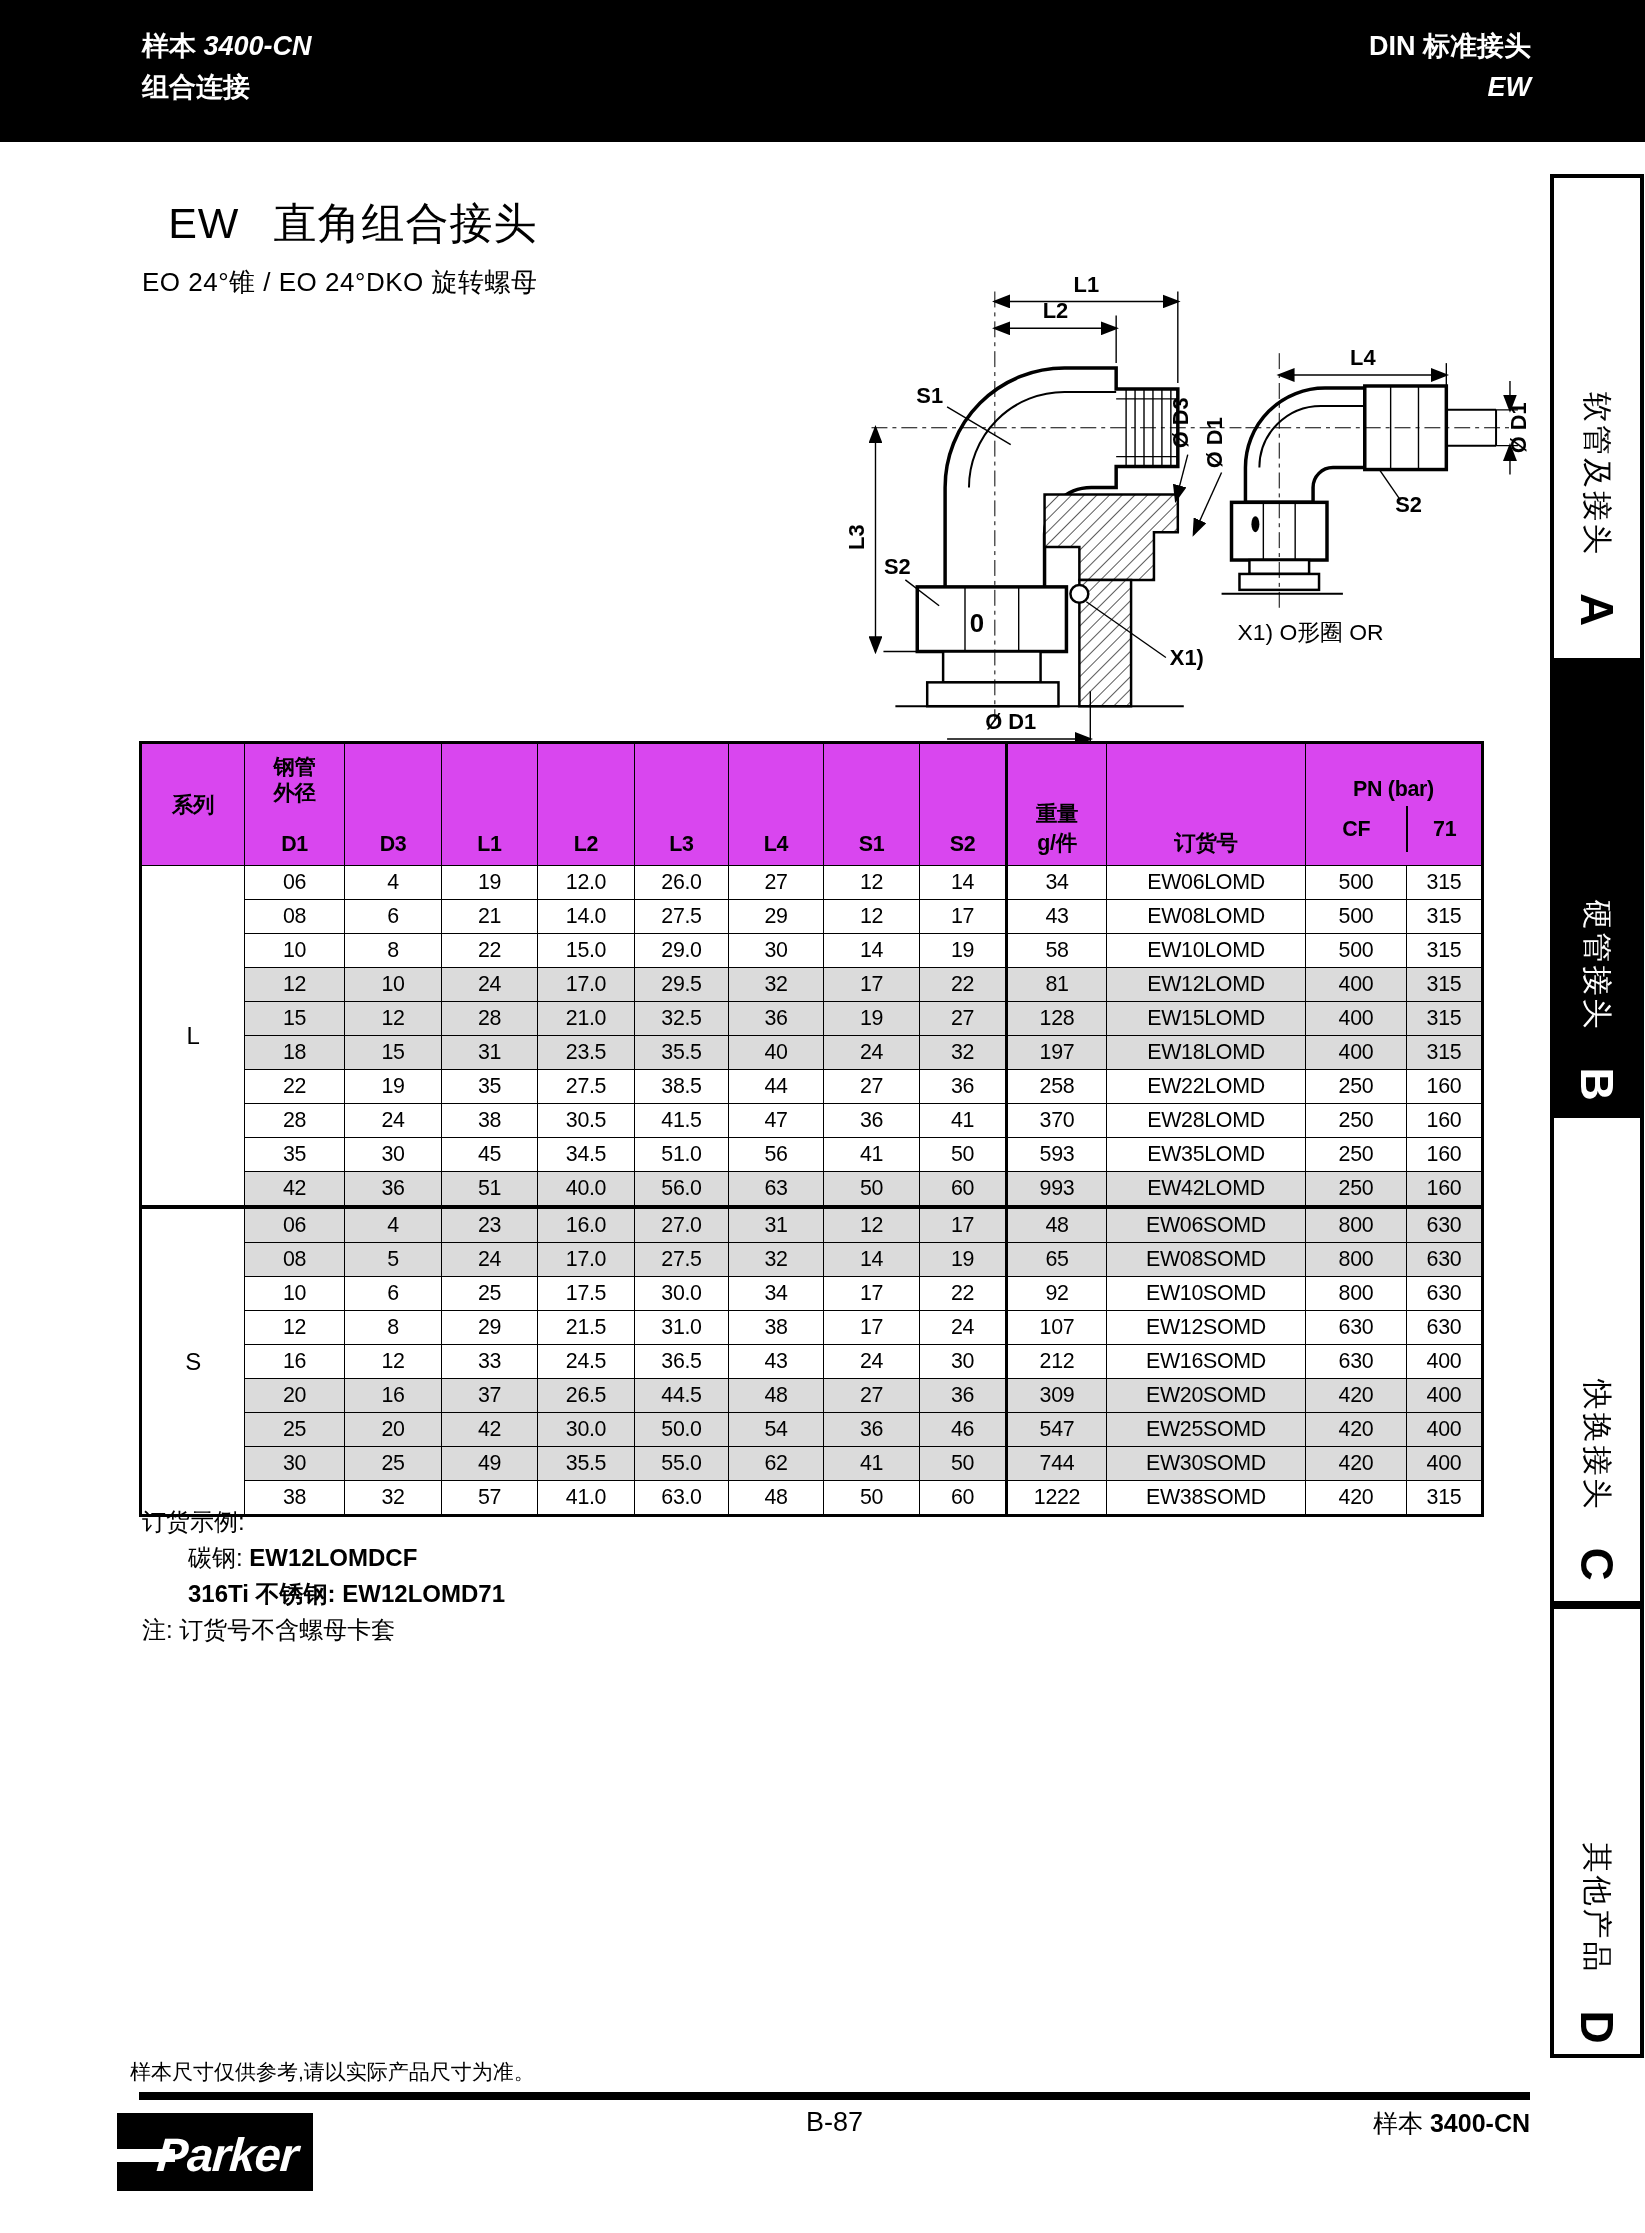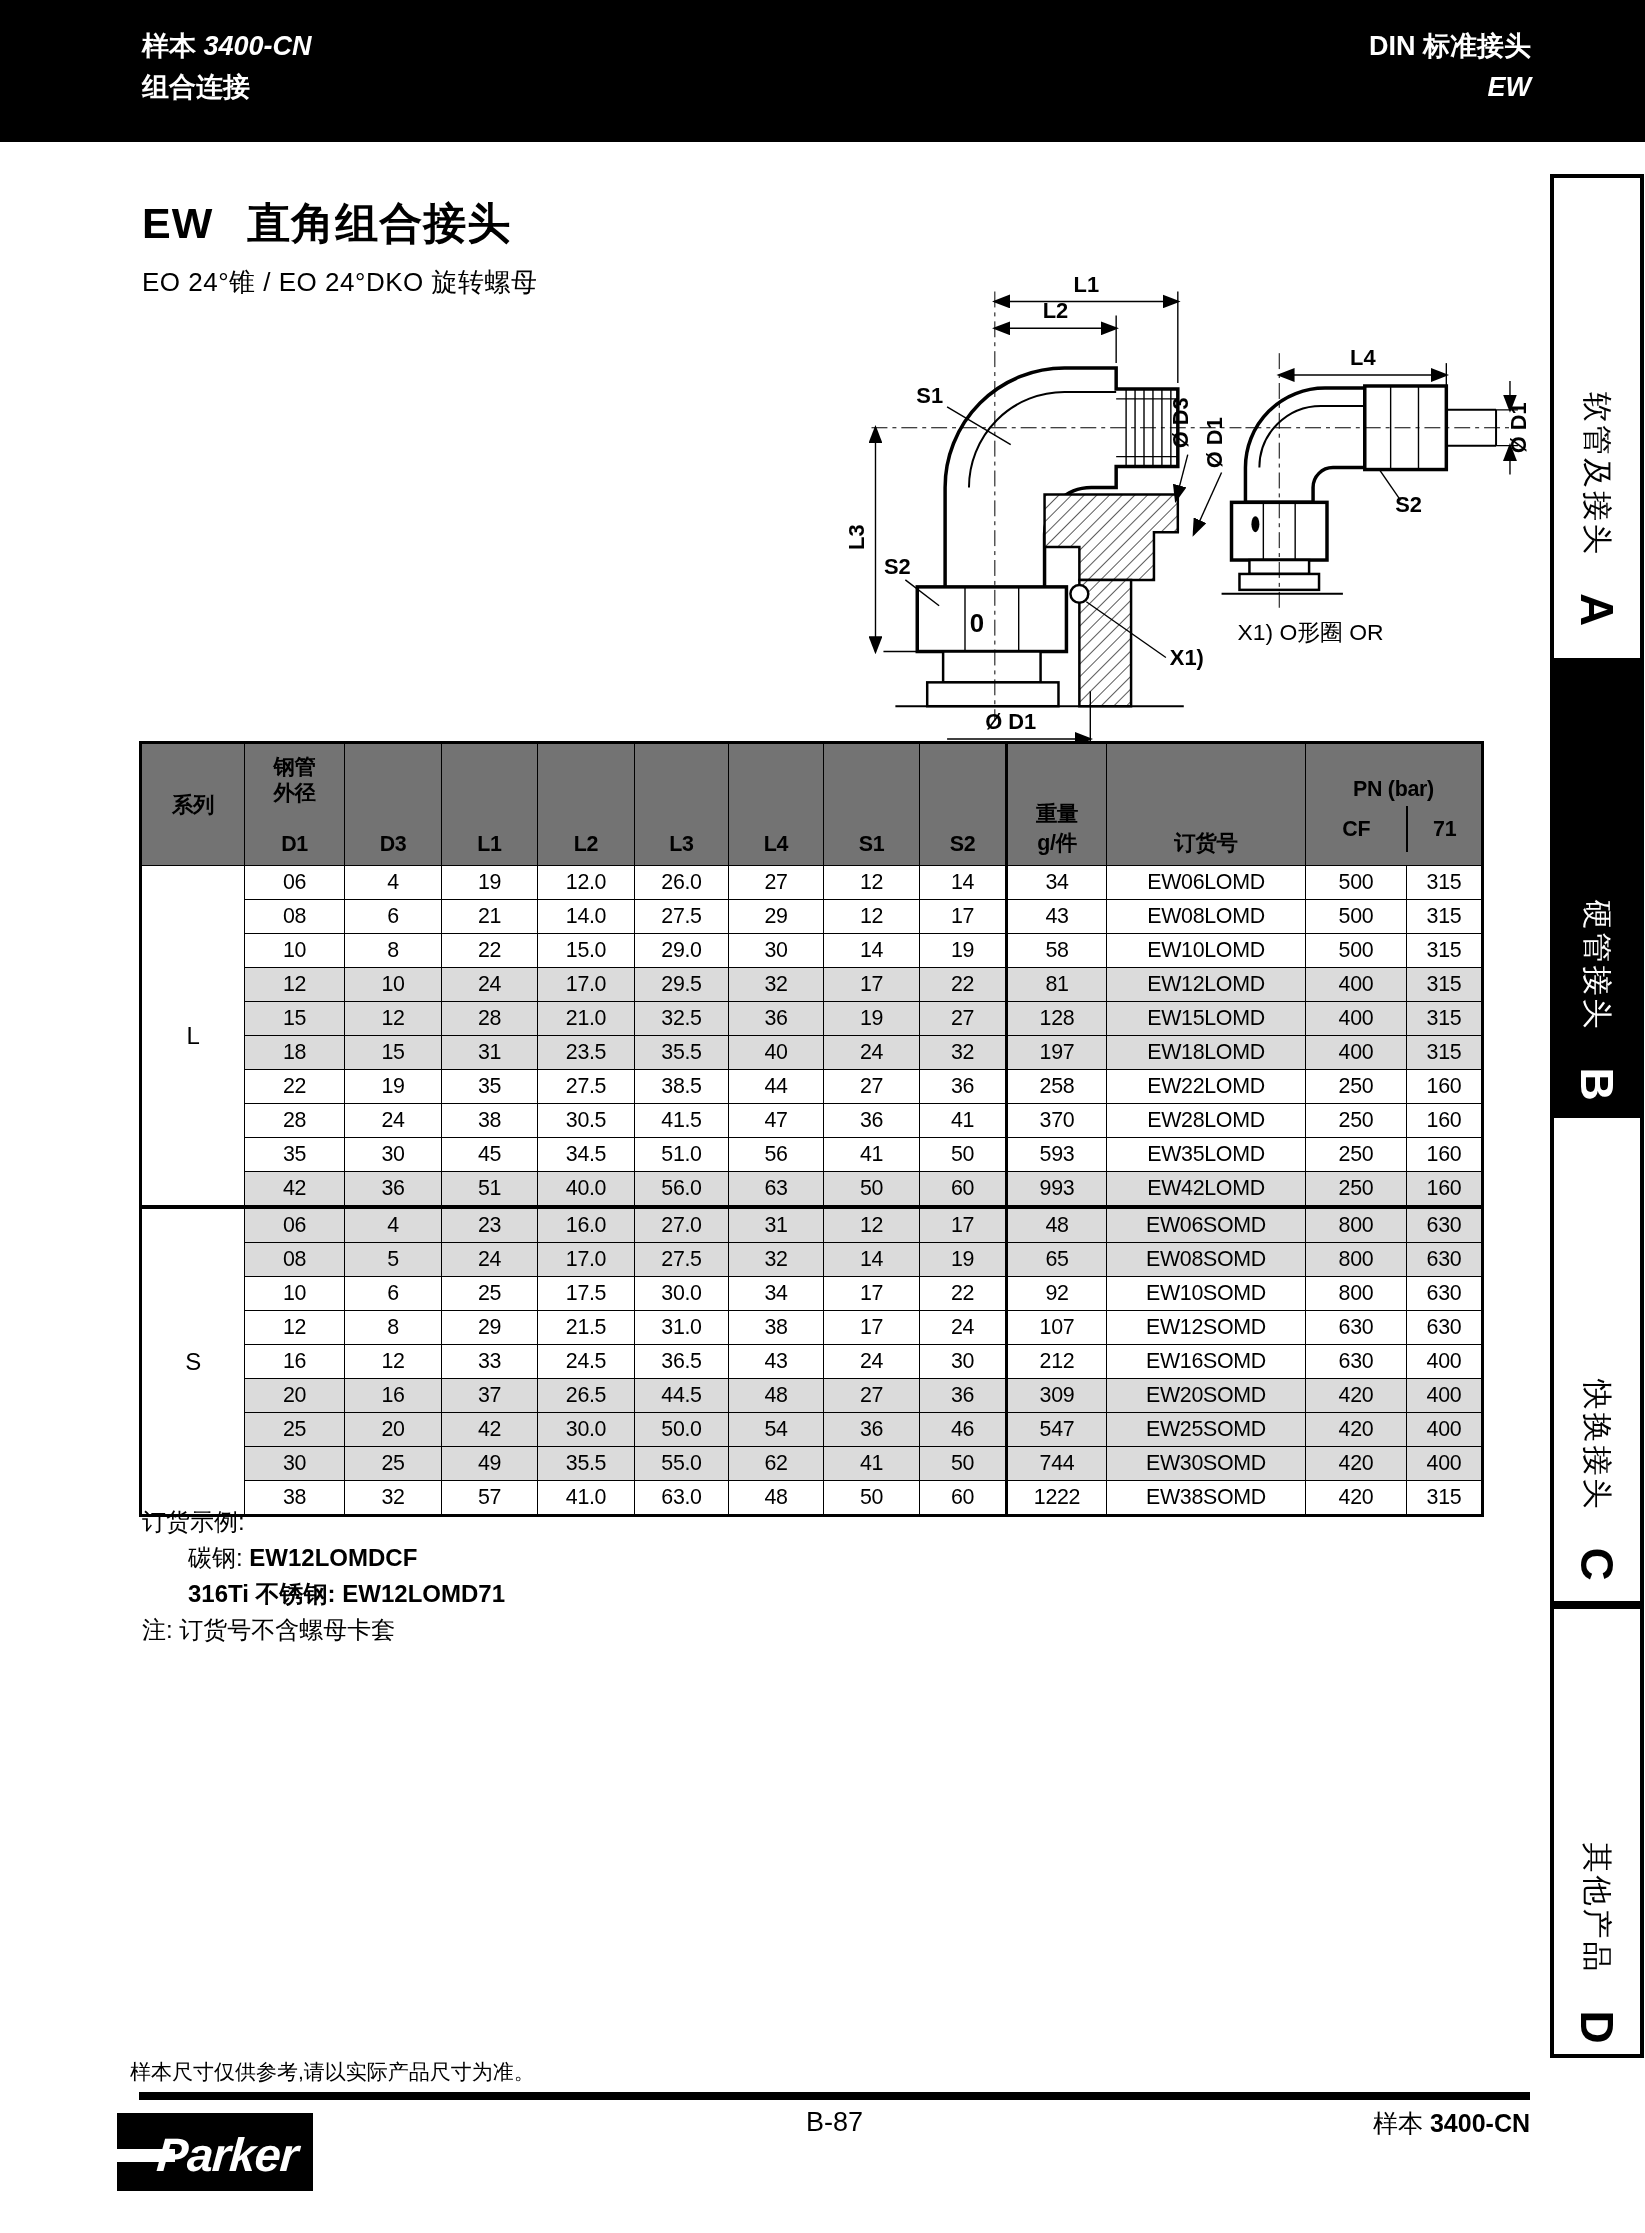--- a/index.html
+++ b/index.html
@@ -7,40 +7,40 @@
     position:relative; width:1646px; height:2234px; background:#fff;
     font-family:"Liberation Sans", sans-serif; color:#000; overflow:hidden;
   }
   
   .topbar { position:absolute; left:0; top:0; width:1646px; height:142px; background:#000; color:#fff; }
   .topbar-left  { position:absolute; left:142px; top:26px; font-size:27px; font-weight:bold; line-height:41px; }
   .topbar-right { position:absolute; right:115px; top:26px; font-size:27px; font-weight:bold; line-height:41px; text-align:right;margin-left:28px; }
   .it { font-style:italic; }
   
   .title-block { position:absolute; left:142px; top:195px; }
-  .title-line { font-size:43px; font-weight:bold; letter-spacing:1px; }
+  .title-line { font-size:43px; font-weight:normal; letter-spacing:1px;text-align:right; }
   .title-line .gap { display:inline-block; width:34px; }
   .subtitle { font-size:26px; margin-top:12px; letter-spacing:0.5px; }
   
   .drawing-wrap { position:absolute; left:577px; top:204px; width:955px; height:542px; }
   .cl   { stroke:#000; stroke-width:1; stroke-dasharray:16 5 4 5; fill:none; }
   .ol   { stroke:#000; stroke-width:3.5; fill:#fff; }
   .ol2  { stroke:#000; stroke-width:2.5; fill:#fff; }
   .thin { stroke:#000; stroke-width:1.4; fill:none; }
   .med  { stroke:#000; stroke-width:2; fill:none; }
   .hat  { stroke:#000; stroke-width:2.5; }
   .dim  { stroke:#000; stroke-width:1.4; fill:none; }
   .dim-t { font:bold 22px "Liberation Sans", sans-serif; fill:#000; }
   .cap-t { font:23px "Liberation Sans", sans-serif; fill:#000; }
   .stamp-t { font:bold 26px "Liberation Sans", sans-serif; fill:#000; }
   
   .data-table { position:absolute; left:139px; top:741px; }
   table { border-collapse:collapse; table-layout:fixed; width:1341px; border:3px solid #000; }
   th, td { border:1.5px solid #000; text-align:center; padding:0; font-size:21.4px; letter-spacing:-0.3px; }
-  thead th { background:#737373; height:111px; vertical-align:bottom; font-weight:bold; padding-bottom:8px;margin-left:47px; }
+  thead th { background:#d946ef; height:111px; vertical-align:bottom; font-weight:bold; padding-bottom:8px;margin-left:47px; }
   thead th.mid { vertical-align:middle; padding-bottom:0; }
   thead th.stack, thead th.pn-th { vertical-align:top; padding-bottom:0; }
   .hdr-stack { display:flex; flex-direction:column; justify-content:space-between; height:103px; padding:10px 0 8px 0; }
   .hdr-two { line-height:26px; }
   tbody td { height:33px; background:#fff; }
   tbody td.shaded { background:#dbdbdb; }
   tbody td.series-cell { background:#fff; font-size:24px; }
   td.thick-left, th.thick-left { border-left:3px solid #000; }
   #table-body-l { border-bottom:4px solid #000; }
   .pn-top { height:58px; display:flex; align-items:flex-end; justify-content:center; padding-bottom:4px; }

